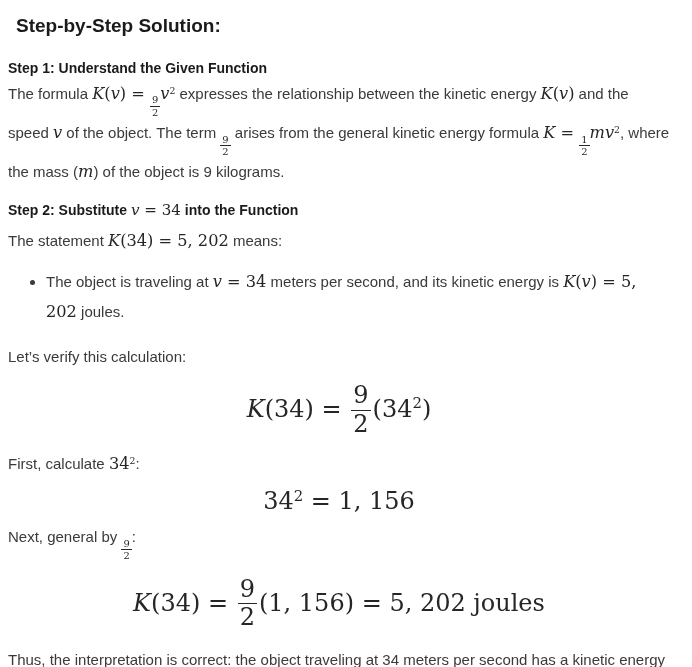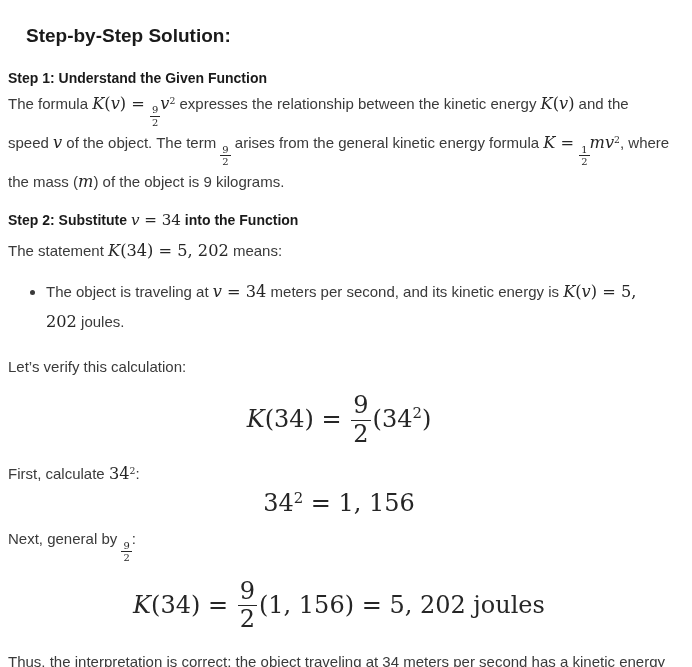--- a/index.html
+++ b/index.html
@@ -13,21 +13,21 @@
   .doc {
     box-sizing: border-box;
     width: 692px;
     padding: 6px 22px 0 8px;
     font-family: "Liberation Sans", sans-serif;
     font-size: 15px;
     color: #3a3a3a;
   }
   
   .h-title {
-    margin: 18px;
+    margin: 8px;
     font-size: 19px;
     line-height: 24px;
     font-weight: 700;
     color: #1a1a1a;
   }
   .h-step {
     font-size: 14px;
     line-height: 20px;
     font-weight: 700;
     color: #1a1a1a;
@@ -77,21 +77,21 @@
   .eq {
     text-align: center;
     font-family: "DejaVu Serif", serif;
     font-size: 24px;
     color: #262626;
     line-height: 1.2;
   }
   .eq .rm, .eq .ri { font-size: 1em; }
   .eq .frac { font-size: 1em; vertical-align: middle; margin: 0 2px; }
   .eq1 { margin: 10px 0 0; }
-  .eq2 { margin: 0 0 0; }
+  .eq2 { margin: 8px 0 0; }
   .eq3 { margin: 14px 0 0; }
 </style>
 </head>
 <body>
 
 <div class="doc">
   <h1 class="h-title">Step-by-Step Solution:</h1>
 
   <h2 class="h-step h-step1">Step 1: Understand the Given Function</h2>
 

